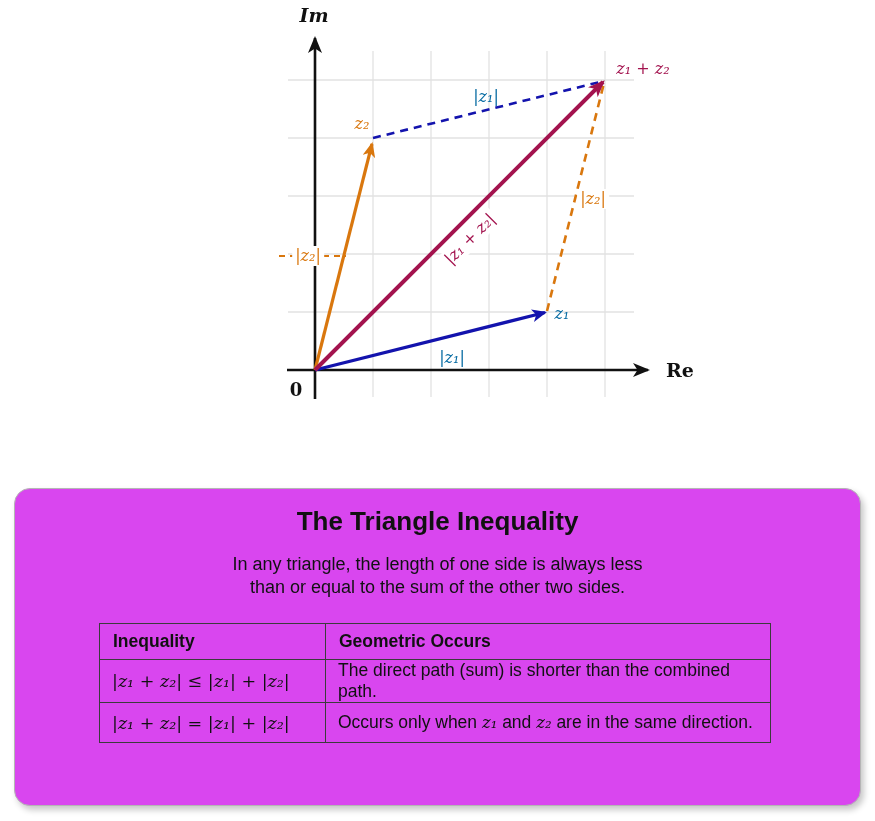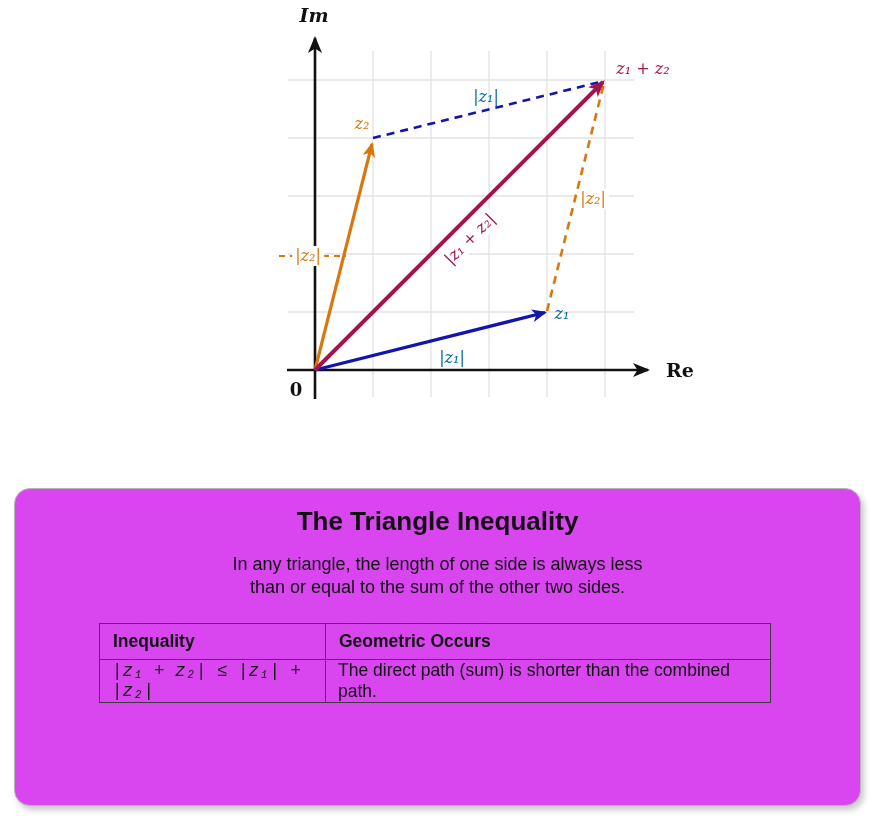--- a/index.html
+++ b/index.html
@@ -45,21 +45,21 @@
   }
   table.ineq th, table.ineq td {
     border:1.5px solid #3c3c3c; text-align:left; vertical-align:middle;
   }
   table.ineq th { height:35px; font-size:17.5px; font-weight:bold; padding:0 0 0 13px; color:#111; }
   table.ineq td { height:39px; font-size:17.5px; padding:0 0 0 12px; color:#111; }
   table.ineq col.c1 { width:226px; }
   td.math, .mvar {
     font-family:"DejaVu Serif", serif; font-style:italic; font-size:16.5px;
   }
-  td.math { padding-left:9px;font-family:Liberation Mono, monospace; }
+  td.math { padding-left:9px; }
 </style>
 </head>
 <body>
 
 <div id="diagram">
   <svg width="875" height="470" viewBox="0 0 875 470">
     <defs>
       <marker id="ah-black" markerUnits="userSpaceOnUse" markerWidth="17" markerHeight="15" refX="15" refY="7.5" orient="auto">
         <path d="M0,0.5 L17,7.5 L0,14.5 L4.5,7.5 Z" fill="#111111"></path>
       </marker>
@@ -132,15 +132,19 @@
       <tr>
         <th>Inequality</th>
         <th>Geometric Occurs</th>
       </tr>
     </thead>
     <tbody>
       <tr>
         <td class="math">|z₁ + z₂| ≤ |z₁| + |z₂|</td>
         <td><span>The direct path (sum) is shorter than the combined path.</span></td>
       </tr>
+      <tr>
+        <td class="math">|z₁ + z₂| = |z₁| + |z₂|</td>
+        <td><span>Occurs only when </span><span class="mvar">z₁</span><span> and </span><span class="mvar">z₂</span><span> are in the same direction.</span></td>
+      </tr>
     </tbody>
   </table>
 </div>
 
 </body></html>

